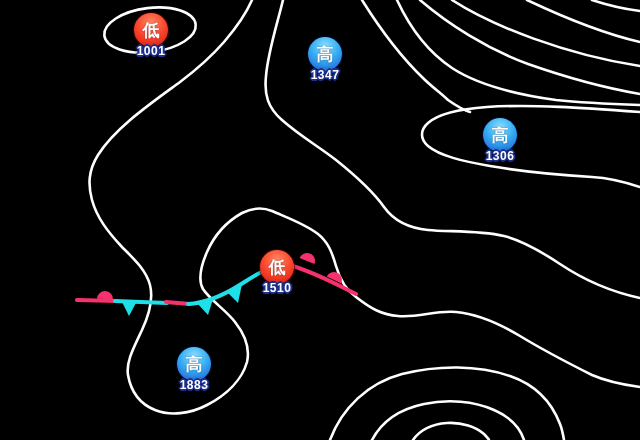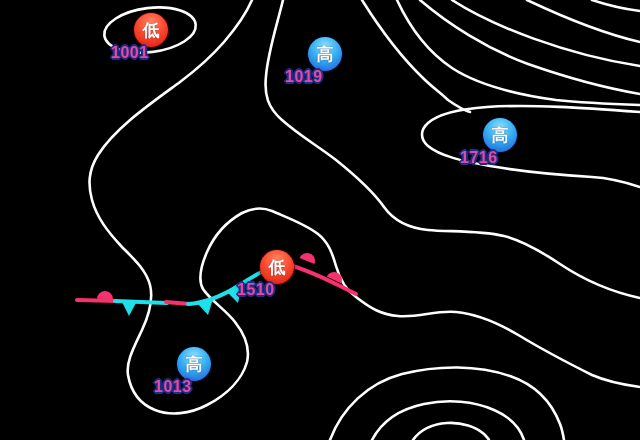--- a/index.html
+++ b/index.html
@@ -26,21 +26,21 @@
   .marker.low .disc{
     background:radial-gradient(circle at 50% 30%, #ff8a66 0%, #fb4a30 45%, var(--lowc,#d91505) 100%);
     box-shadow:0 0 0 1px rgba(120,0,0,.55), 0 2px 4px rgba(0,0,0,.6);
   }
   .marker.high .disc{
     background:radial-gradient(circle at 50% 28%, #8fe0ff 0%, #35aef2 45%, var(--highc,#1e55d6) 100%);
     box-shadow:0 0 0 1px rgba(0,20,90,.55), 0 2px 4px rgba(0,0,0,.6);
   }
   .marker .plabel{
     position:absolute;top:14px;left:-40px;width:80px;
-    font-size:16px;font-weight:bold;color:#ec4899;letter-spacing:0.5px;
+    text-align:center;font-size:12px;font-weight:bold;color:#ffffff;letter-spacing:0.5px;
     text-shadow:
       -2px 0 0 var(--outline,#1b2f8a), 2px 0 0 var(--outline,#1b2f8a),
       0 -2px 0 var(--outline,#1b2f8a), 0 2px 0 var(--outline,#1b2f8a),
       -1px -1px 0 var(--outline,#1b2f8a), 1px -1px 0 var(--outline,#1b2f8a),
       -1px 1px 0 var(--outline,#1b2f8a), 1px 1px 0 var(--outline,#1b2f8a),
       0 0 4px var(--outline,#1b2f8a);
   }
 </style>
 </head>
 <body>
@@ -136,36 +136,36 @@
       <div class="disc">
         <span>低</span>
       </div>
       <div class="plabel">1001</div>
     </div>
 
     <div class="marker high" style="left: 325px; top: 54px;">
       <div class="disc">
         <span>高</span>
       </div>
-      <div class="plabel">1019</div>
+      <div class="plabel">1347</div>
     </div>
 
     <div class="marker high" style="left: 500px; top: 135px;">
       <div class="disc">
         <span>高</span>
       </div>
-      <div class="plabel">1716</div>
+      <div class="plabel">1306</div>
     </div>
 
     <div class="marker low" style="left: 277px; top: 267px;">
       <div class="disc">
         <span>低</span>
       </div>
       <div class="plabel">1510</div>
     </div>
 
     <div class="marker high" style="left: 194px; top: 364px;">
       <div class="disc">
         <span>高</span>
       </div>
-      <div class="plabel">1013</div>
+      <div class="plabel">1883</div>
     </div>
   </div>
 
 </body></html>

